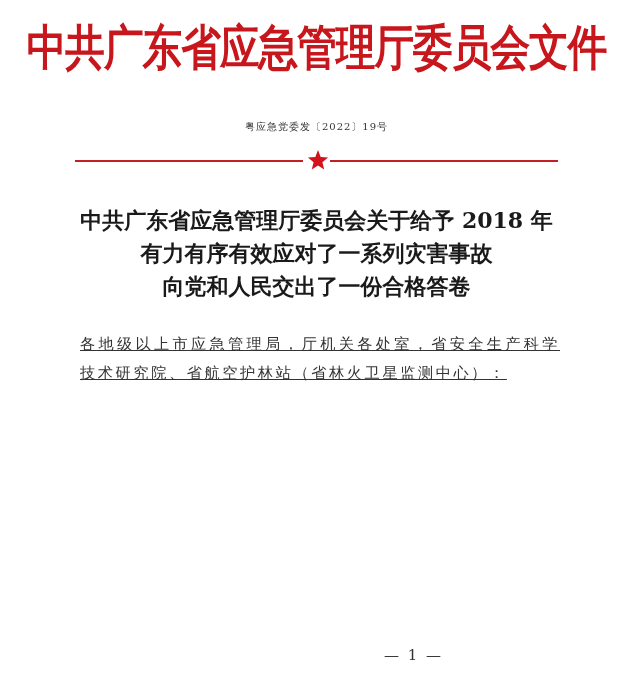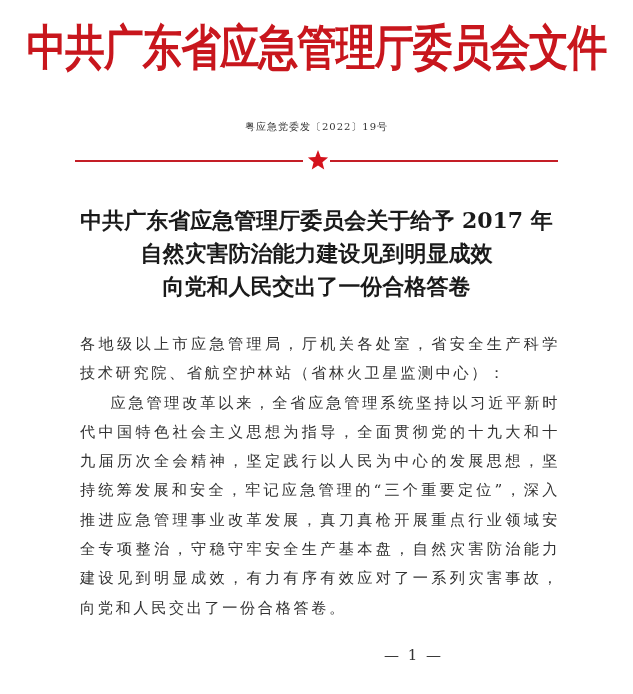--- a/index.html
+++ b/index.html
@@ -97,20 +97,21 @@
       top: 330px;
       width: 480px;
       font-size: 15.2px;
       line-height: 29.3px;
       color: #333333;
       letter-spacing: 2.6px;
       text-align: justify;
     }
     .body-text p {
       margin: 0;
+      text-decoration: underline;
     }
     .body-text .indent {
       text-indent: 2em;
     }
     .page-number {
       position: absolute;
       right: 85px;
       top: 646px;
       font-size: 15px;
       color: #333333;
@@ -128,25 +129,24 @@
 
   <div class="divider">
     <div class="line-left"></div>
     <svg class="star" viewBox="0 0 24 24">
       <polygon points="12,1 14.9,8.6 23,9.2 16.8,14.4 18.8,22.3 12,17.9 5.2,22.3 7.2,14.4 1,9.2 9.1,8.6" fill="#d4121c"></polygon>
     </svg>
     <div class="line-right"></div>
   </div>
 
   <div class="title">
-    <div>中共广东省应急管理厅委员会关于给予 2017 年</div>
-    <div>自然灾害防治能力建设见到明显成效</div>
+    <div>中共广东省应急管理厅委员会关于给予 2018 年</div>
+    <div>有力有序有效应对了一系列灾害事故</div>
     <div>向党和人民交出了一份合格答卷</div>
   </div>
 
   <div class="body-text">
     <p>各地级以上市应急管理局，厅机关各处室，省安全生产科学技术研究院、省航空护林站（省林火卫星监测中心）：</p>
-    <p class="indent">应急管理改革以来，全省应急管理系统坚持以习近平新时代中国特色社会主义思想为指导，全面贯彻党的十九大和十九届历次全会精神，坚定践行以人民为中心的发展思想，坚持统筹发展和安全，牢记应急管理的“三个重要定位”，深入推进应急管理事业改革发展，真刀真枪开展重点行业领域安全专项整治，守稳守牢安全生产基本盘，自然灾害防治能力建设见到明显成效，有力有序有效应对了一系列灾害事故，向党和人民交出了一份合格答卷。</p>
   </div>
 
   <div class="page-number">— 1 —</div>
 
 </div>
 
 </body></html>

